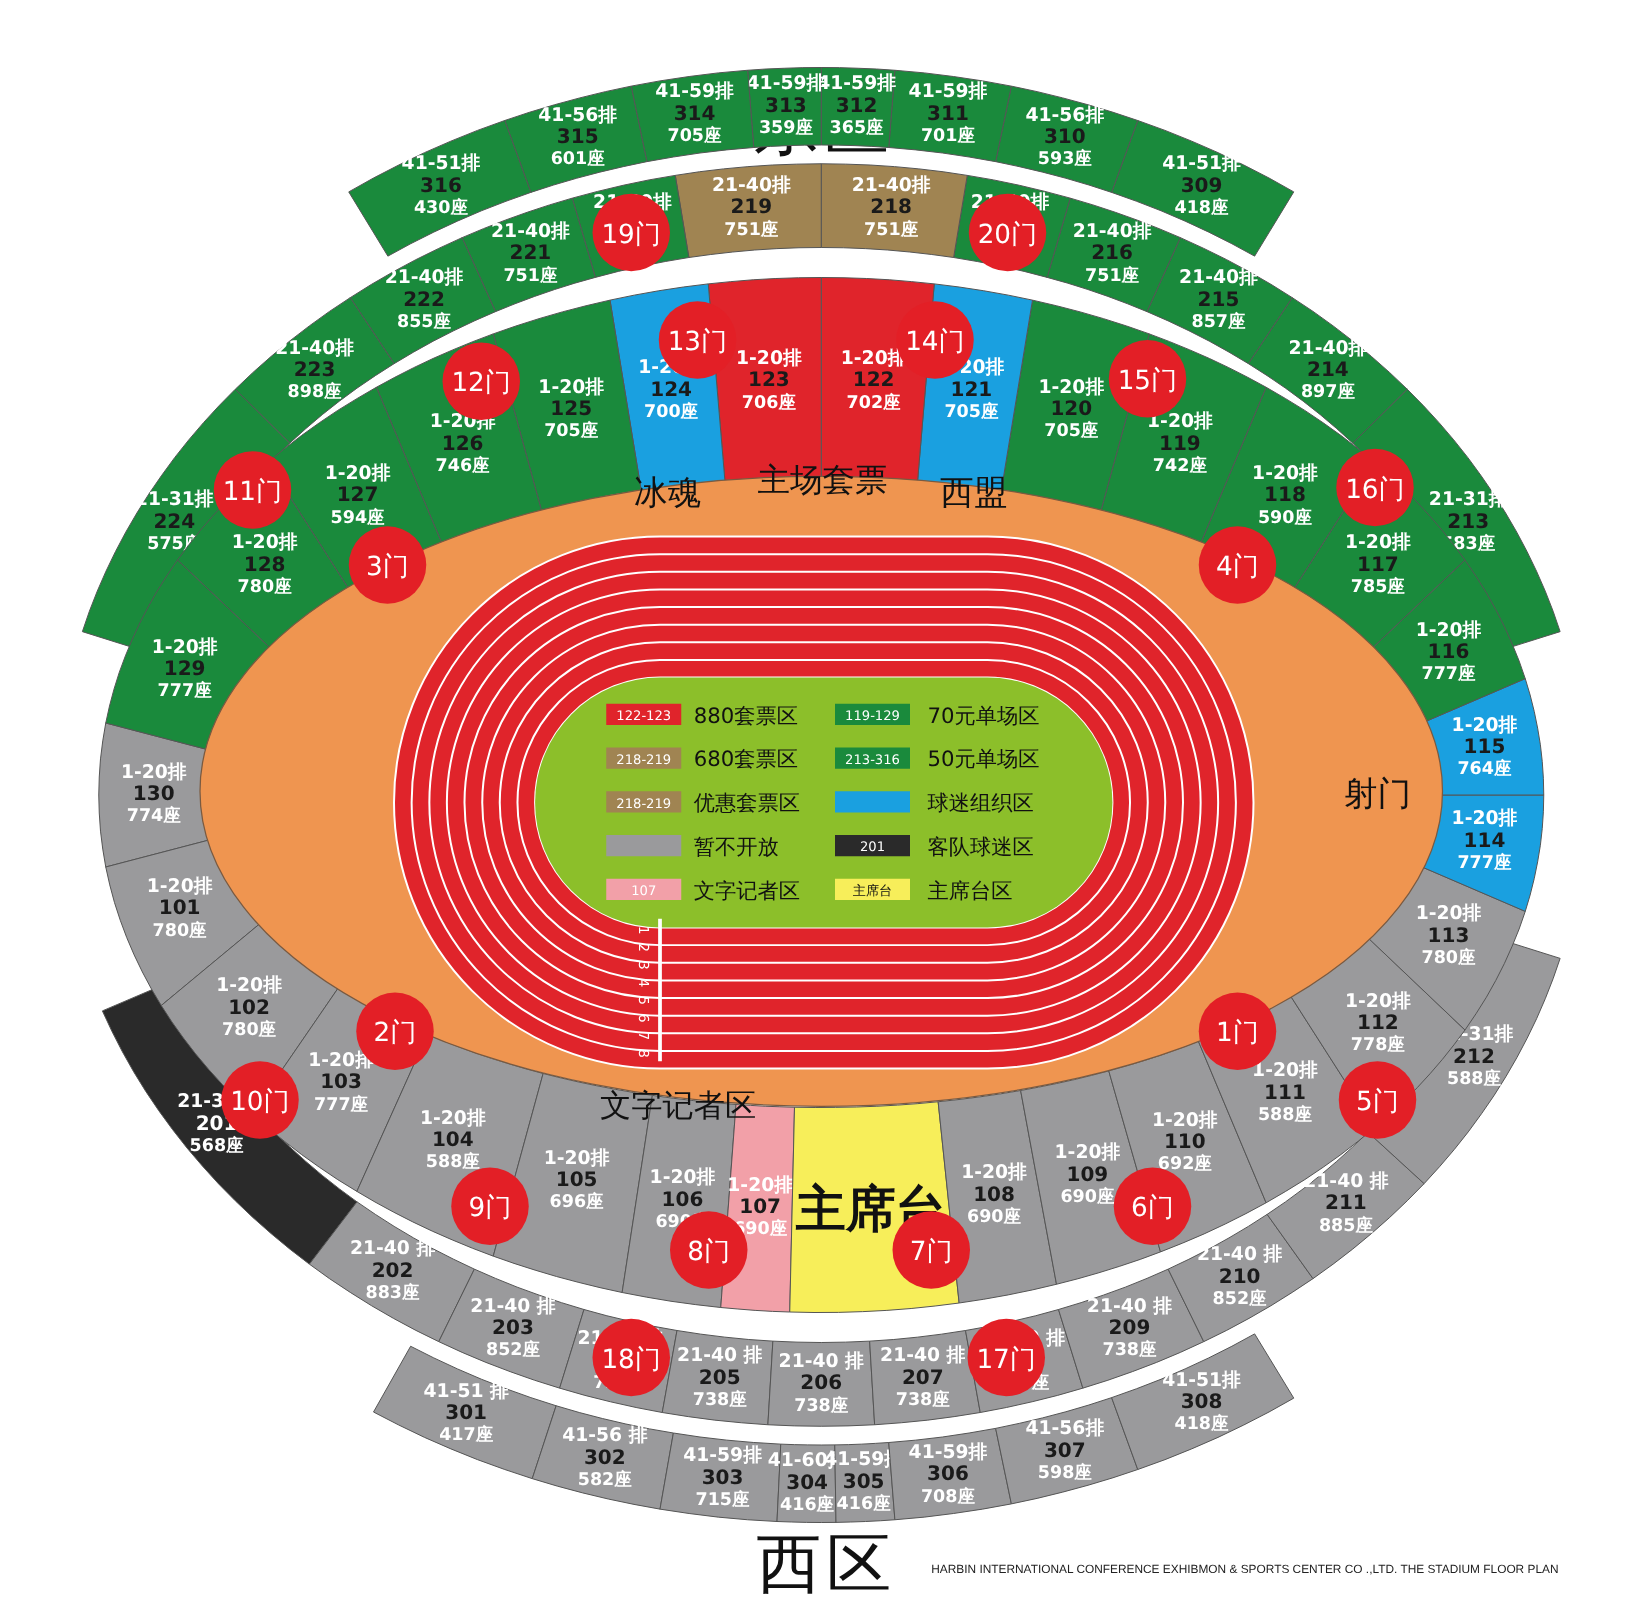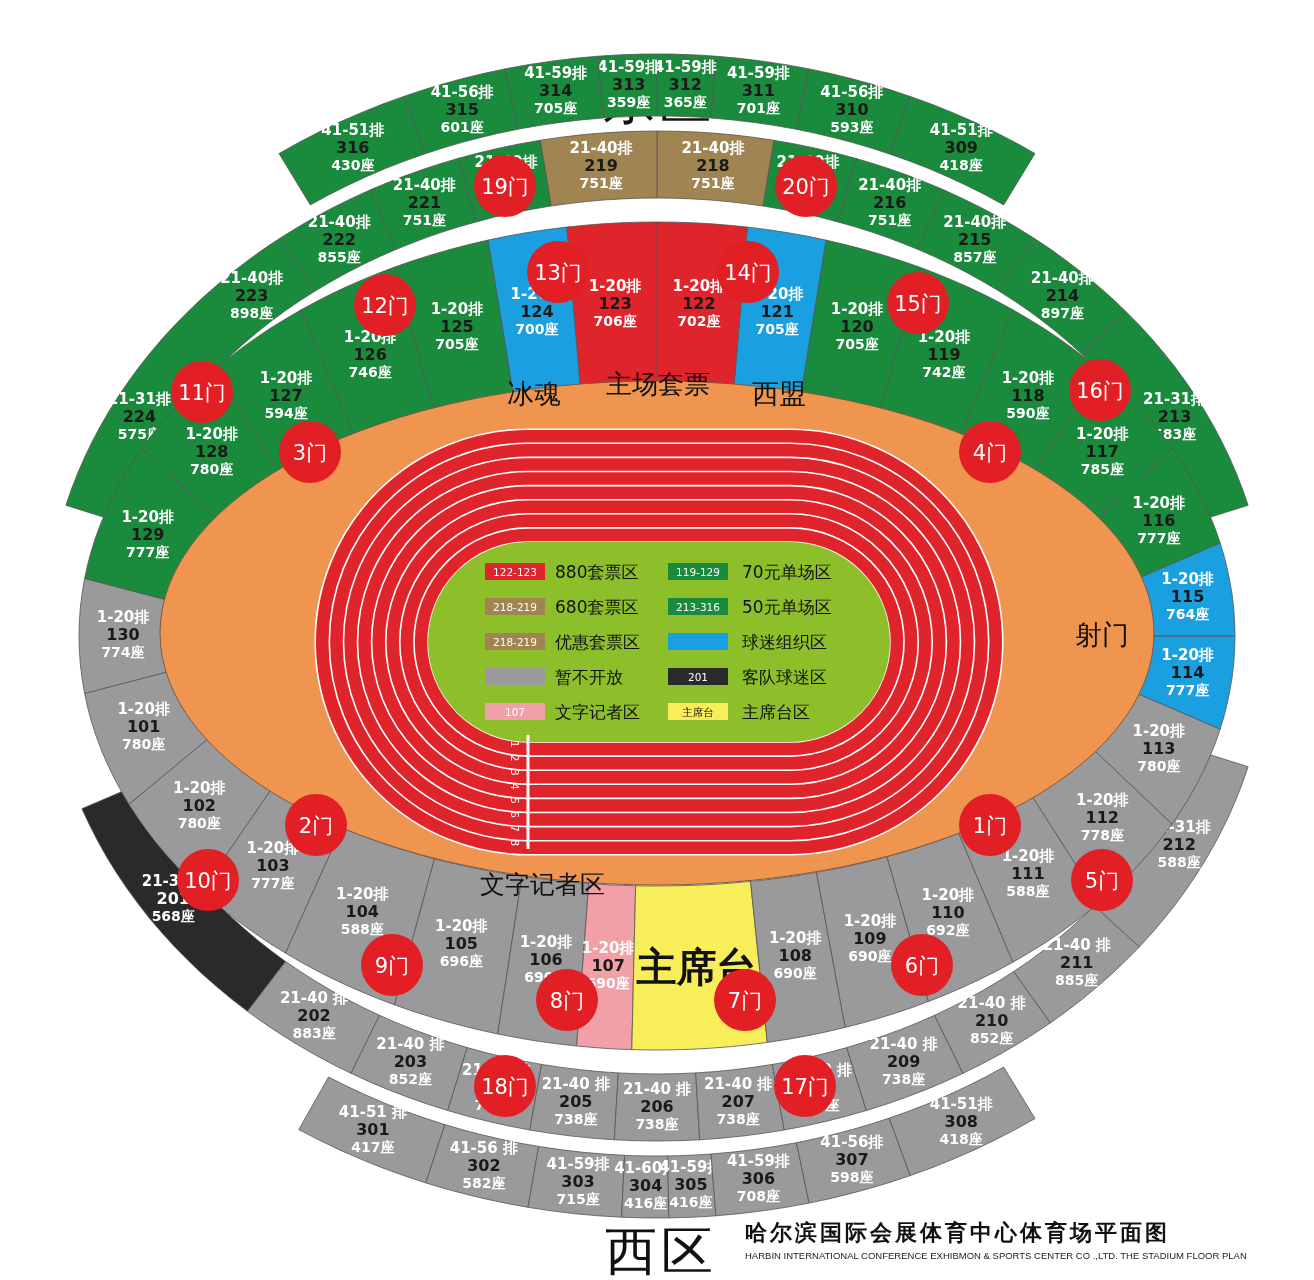--- a/index.html
+++ b/index.html
@@ -13,21 +13,20 @@
   svg text { font-family:"DejaVu Sans", sans-serif; }
   .seat { cursor:pointer; }
   .gate { cursor:pointer; }
 </style>
 </head>
 <body>
 
 <div id="stage">
   <div id="east-title" class="region-title">东区</div>
   <div id="west-title" class="region-title">西区</div>
-  <div id="footer-cn">哈尔滨国际会展体育中心体育场平面图</div>
   <div id="footer-en">HARBIN INTERNATIONAL CONFERENCE EXHIBMON &amp; SPORTS CENTER CO .,LTD. THE STADIUM FLOOR PLAN</div>
 
   <svg id="map" width="1314" height="1280" viewBox="0 0 1314 1280" style="position:absolute;left:0;top:0">
     <g id="tier3-layer">
         <g class="seat">
           <path d="M298.8 1129.6L319.0 1140.0L339.6 1149.9L360.7 1159.1L382.0 1167.7L403.8 1175.6L425.8 1182.9L444.9 1124.6L424.7 1118.1L404.8 1111.0L385.2 1103.4L365.9 1095.1L347.0 1086.3L328.5 1077.0Z" fill="#9a9a9c" stroke="#555" stroke-width="0.8"></path>
           <text x="372.93549688067765" y="1117.235519510841" text-anchor="middle" font-size="15" font-weight="bold" fill="#fff">41-51 排</text>
           <text x="372.93549688067765" y="1135.235519510841" text-anchor="middle" font-size="16" font-weight="bold" fill="#1a1a1a">301</text>
           <text x="372.93549688067765" y="1152.235519510841" text-anchor="middle" font-size="14" font-weight="bold" fill="#fff">417座</text>
         </g>

